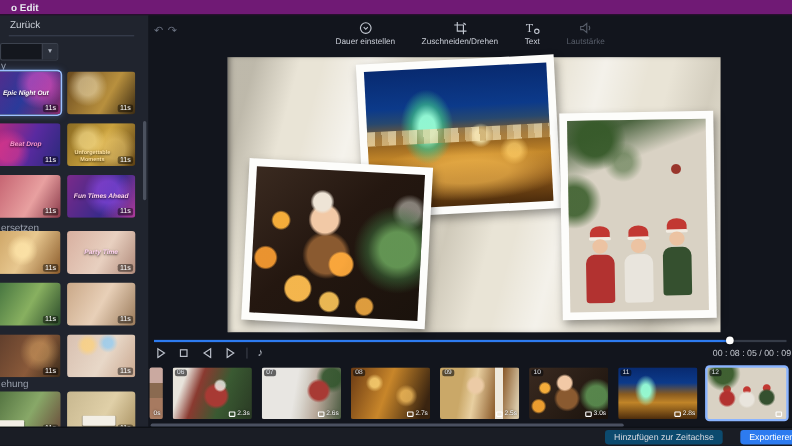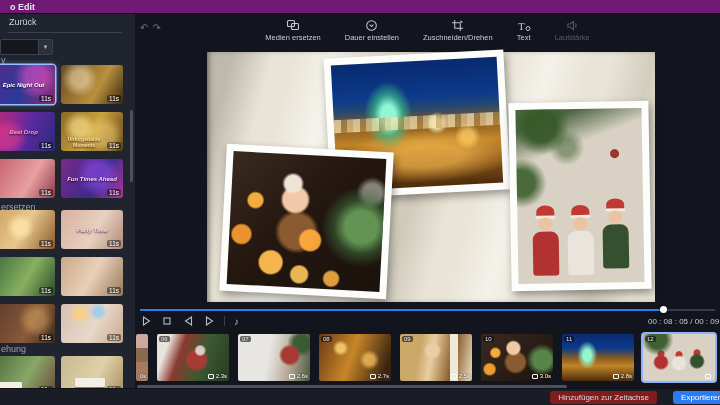--- a/index.html
+++ b/index.html
@@ -194,21 +194,21 @@
          radial-gradient(circle at 75% 40%, #c23832 0 3px, transparent 4px),
          #d9d2c4; }
   .hscroll { position:absolute; left:2px; top:371px; width:430px; height:3px;
              background:#4a5060; border-radius:2px; cursor:pointer; }
 
   
   #footer { position:absolute; left:0; bottom:0; width:720px; height:17px;
             background:#1a1d25; border-top:1px solid #0e1116; }
   .btn { position:absolute; top:2px; height:13px; font-size:8px; line-height:13px;
          padding:0 8px; border-radius:3px; cursor:pointer; white-space:nowrap; }
-  .btn-add { right:63px; background:#7f1d1d; color:#d7dae1; }
+  .btn-add { right:63px; background:#0c4a6e; color:#d7dae1; }
   .btn-export { right:-10px; background:#2d7bf0; color:#fff; }
 
   svg { display:block; }
 </style>
 </head>
 <body>
 
 <div id="titlebar">
   <span class="title">o Edit</span>
 </div>
@@ -307,29 +307,20 @@
   <div class="vscroll"></div>
 </div>
 
 <div id="main">
 
   <div class="undoredo">
     <span>↶</span><span>↷</span>
   </div>
 
   <div class="edit-toolbar">
-    <div class="tool">
-      <span class="ticon">
-        <svg width="14" height="14" viewBox="0 0 14 14" fill="none" stroke="#c2c7d1" stroke-width="1.1">
-          <rect x="1.5" y="2.5" width="7" height="6" rx="1"></rect>
-            <rect x="5.5" y="5.5" width="7" height="6" rx="1"></rect>
-        </svg>
-      </span>
-      <span class="tlabel">Medien ersetzen</span>
-    </div>
     <div class="tool">
       <span class="ticon">
         <svg width="13" height="13" viewBox="0 0 14 14" fill="none" stroke="#c2c7d1" stroke-width="1.1">
           <circle cx="7" cy="7" r="5.2"></circle>
             <path d="M5 6 L7 8.2 L9 6"></path>
         </svg>
       </span>
       <span class="tlabel">Dauer einstellen</span>
     </div>
     <div class="tool">

